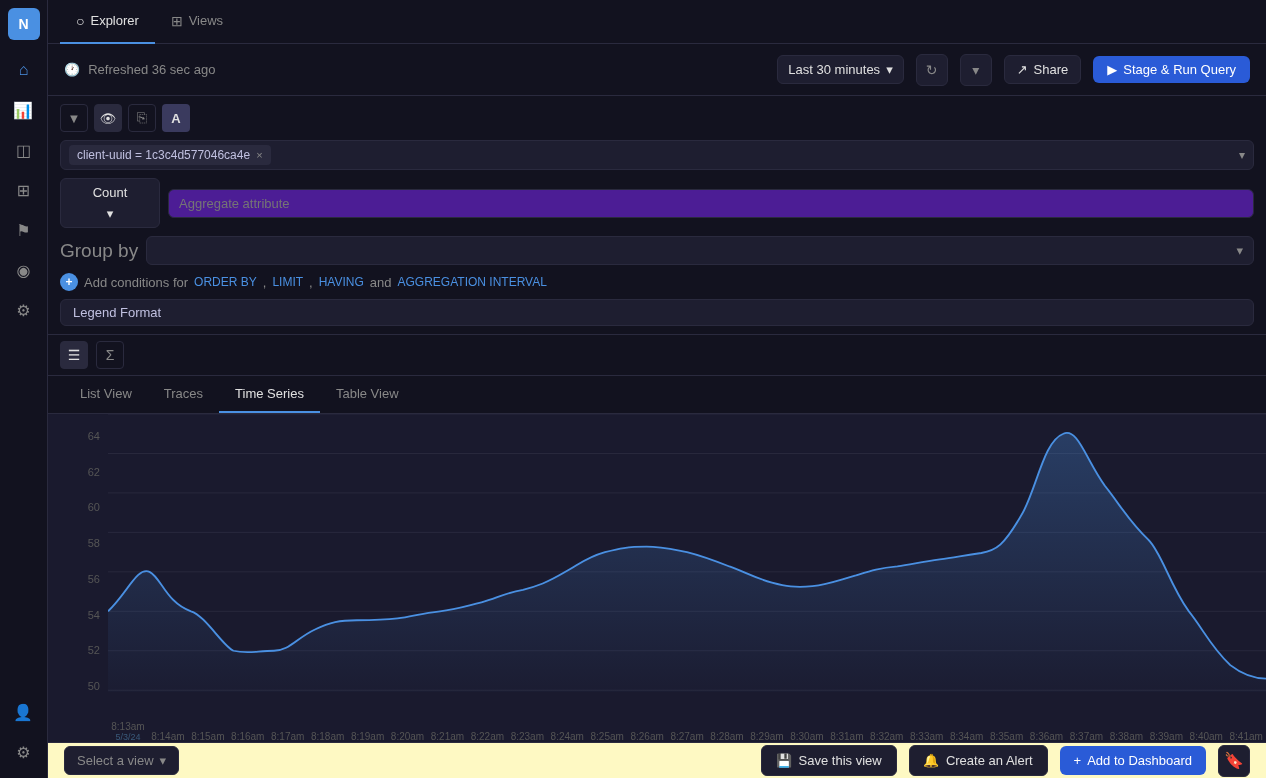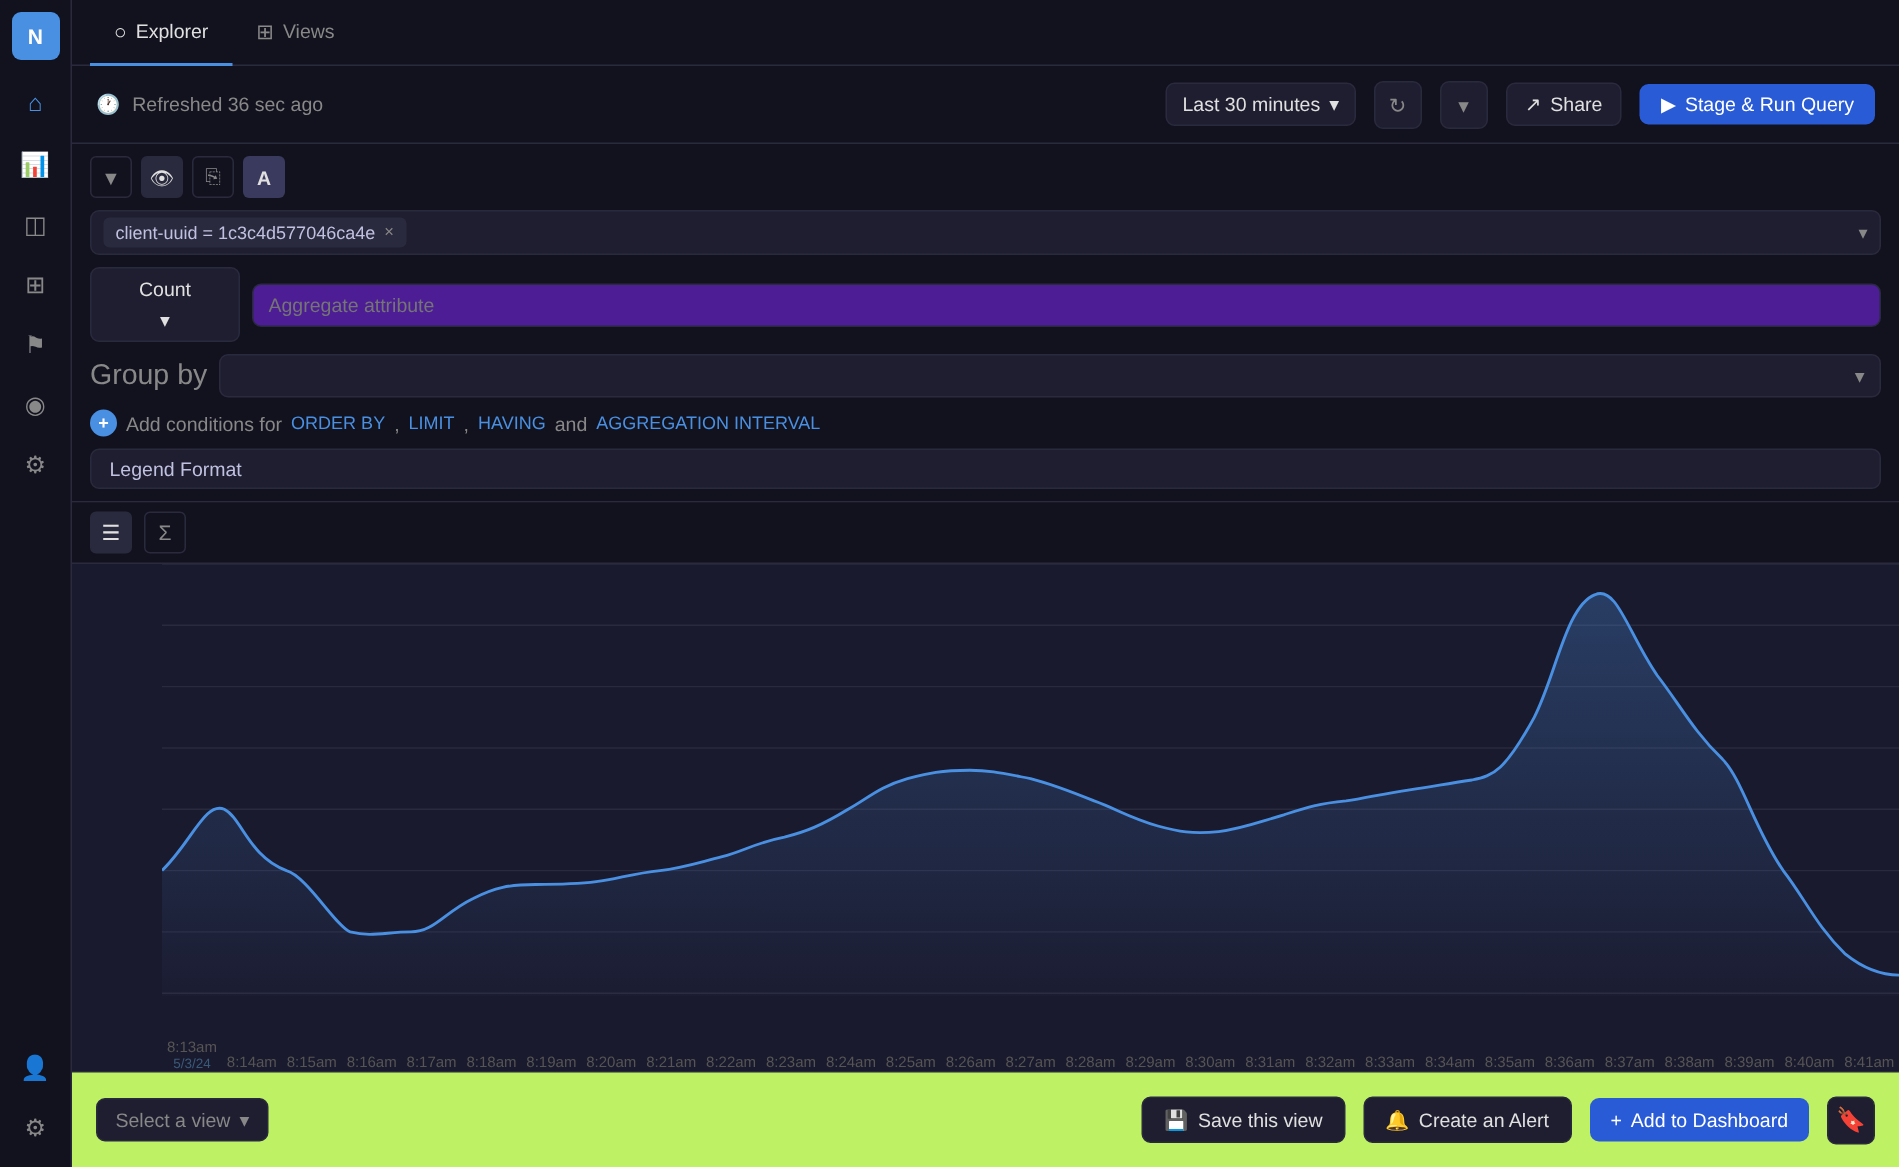--- a/index.html
+++ b/index.html
@@ -303,22 +303,22 @@
     }
     .x-label {
       flex: 1;
       text-align: center;
       color: #555; font-size: 10px;
       white-space: nowrap;
     }
 
     
     .bottom-bar {
-      height: 64px;
-      background: #bef264;
+      height: 36px;
+      background: #fef9c3;
       border-top: 1px solid #2a2a3e;
       display: flex; align-items: center;
       padding: 0 16px;
       gap: 12px;
     }
     .view-select {
       display: flex; align-items: center; gap: 6px;
       padding: 6px 12px;
       background: #1e1e30;
       border: 1px solid #2a2a3e;
@@ -481,23 +481,47 @@
 
   <div class="result-toolbar">
     <div class="result-tool-btn active">
       <span>☰</span>
     </div>
     <div class="result-tool-btn">
       <span>Σ</span>
     </div>
   </div>
 
+  <div class="view-tabs">
+    <div class="view-tab">
+      <span>List View</span>
+    </div>
+    <div class="view-tab">
+      <span>Traces</span>
+    </div>
+    <div class="view-tab active">
+      <span>Time Series</span>
+    </div>
+    <div class="view-tab">
+      <span>Table View</span>
+    </div>
+  </div>
 
   <div class="chart-area">
 
+    <div class="y-axis">
+      <span>64</span>
+      <span>62</span>
+      <span>60</span>
+      <span>58</span>
+      <span>56</span>
+      <span>54</span>
+      <span>52</span>
+      <span>50</span>
+    </div>
 
     <div class="chart-svg-container">
       <svg width="100%" height="100%" viewBox="0 0 1200 310" preserveAspectRatio="none">
 
         <line x1="0" y1="0" x2="1200" y2="0" stroke="#2a2a3e" stroke-width="1"></line>
         <line x1="0" y1="44" x2="1200" y2="44" stroke="#2a2a3e" stroke-width="1"></line>
         <line x1="0" y1="88" x2="1200" y2="88" stroke="#2a2a3e" stroke-width="1"></line>
         <line x1="0" y1="132" x2="1200" y2="132" stroke="#2a2a3e" stroke-width="1"></line>
         <line x1="0" y1="176" x2="1200" y2="176" stroke="#2a2a3e" stroke-width="1"></line>
         <line x1="0" y1="220" x2="1200" y2="220" stroke="#2a2a3e" stroke-width="1"></line>

